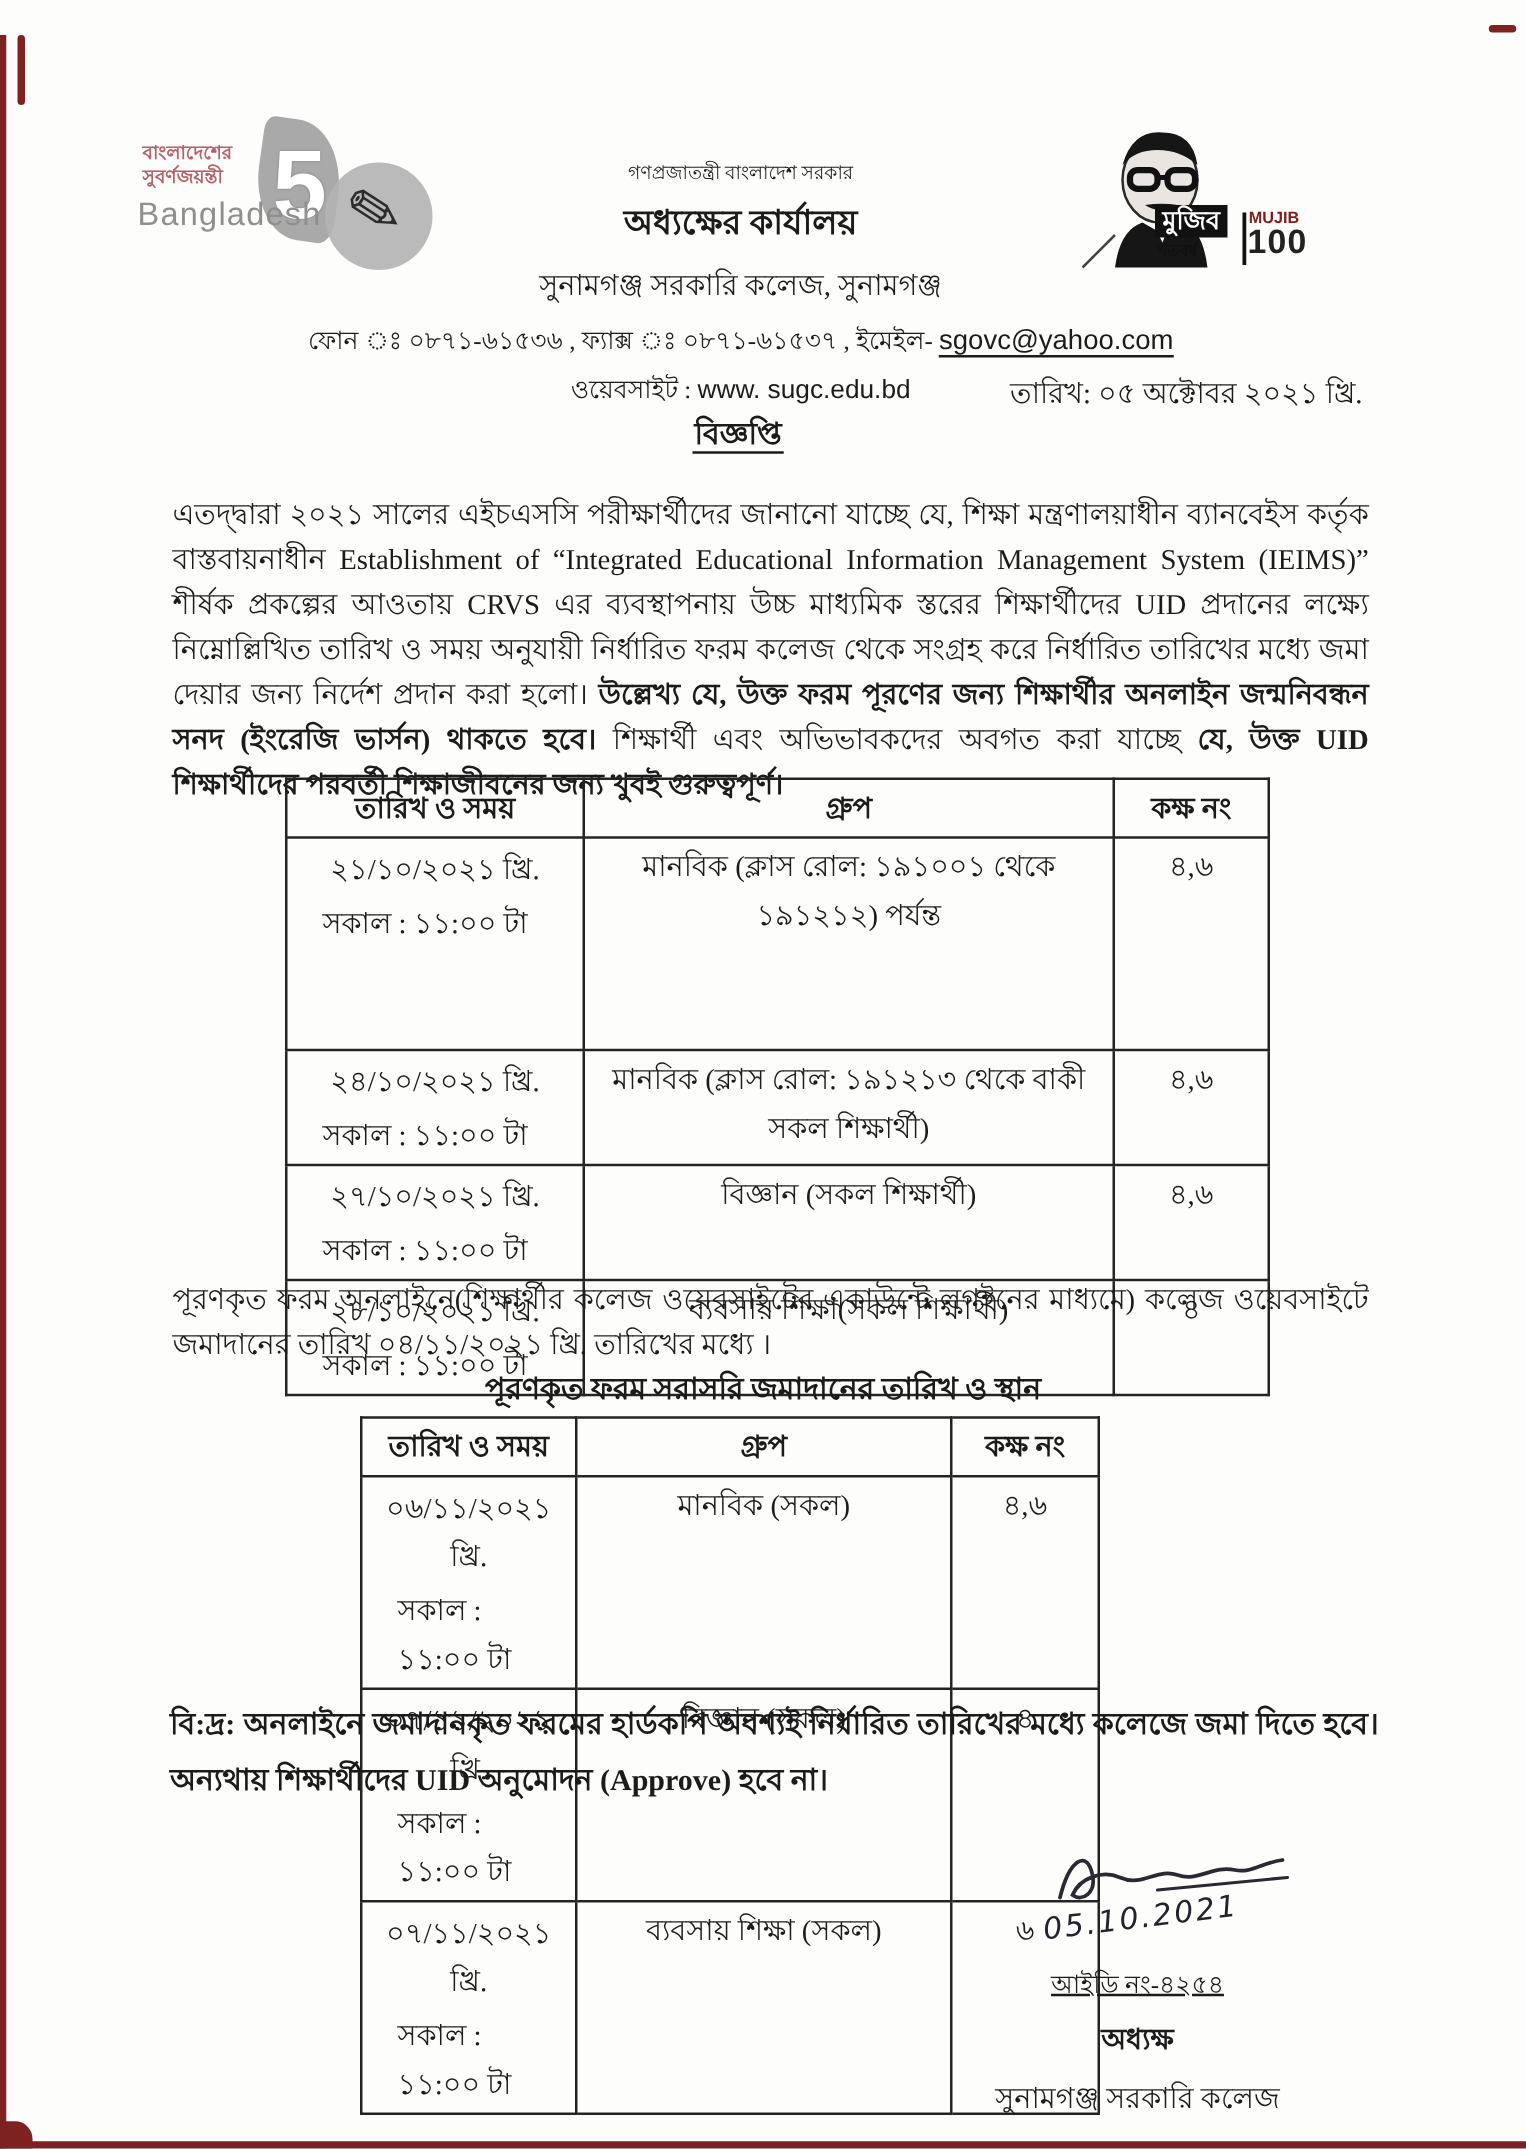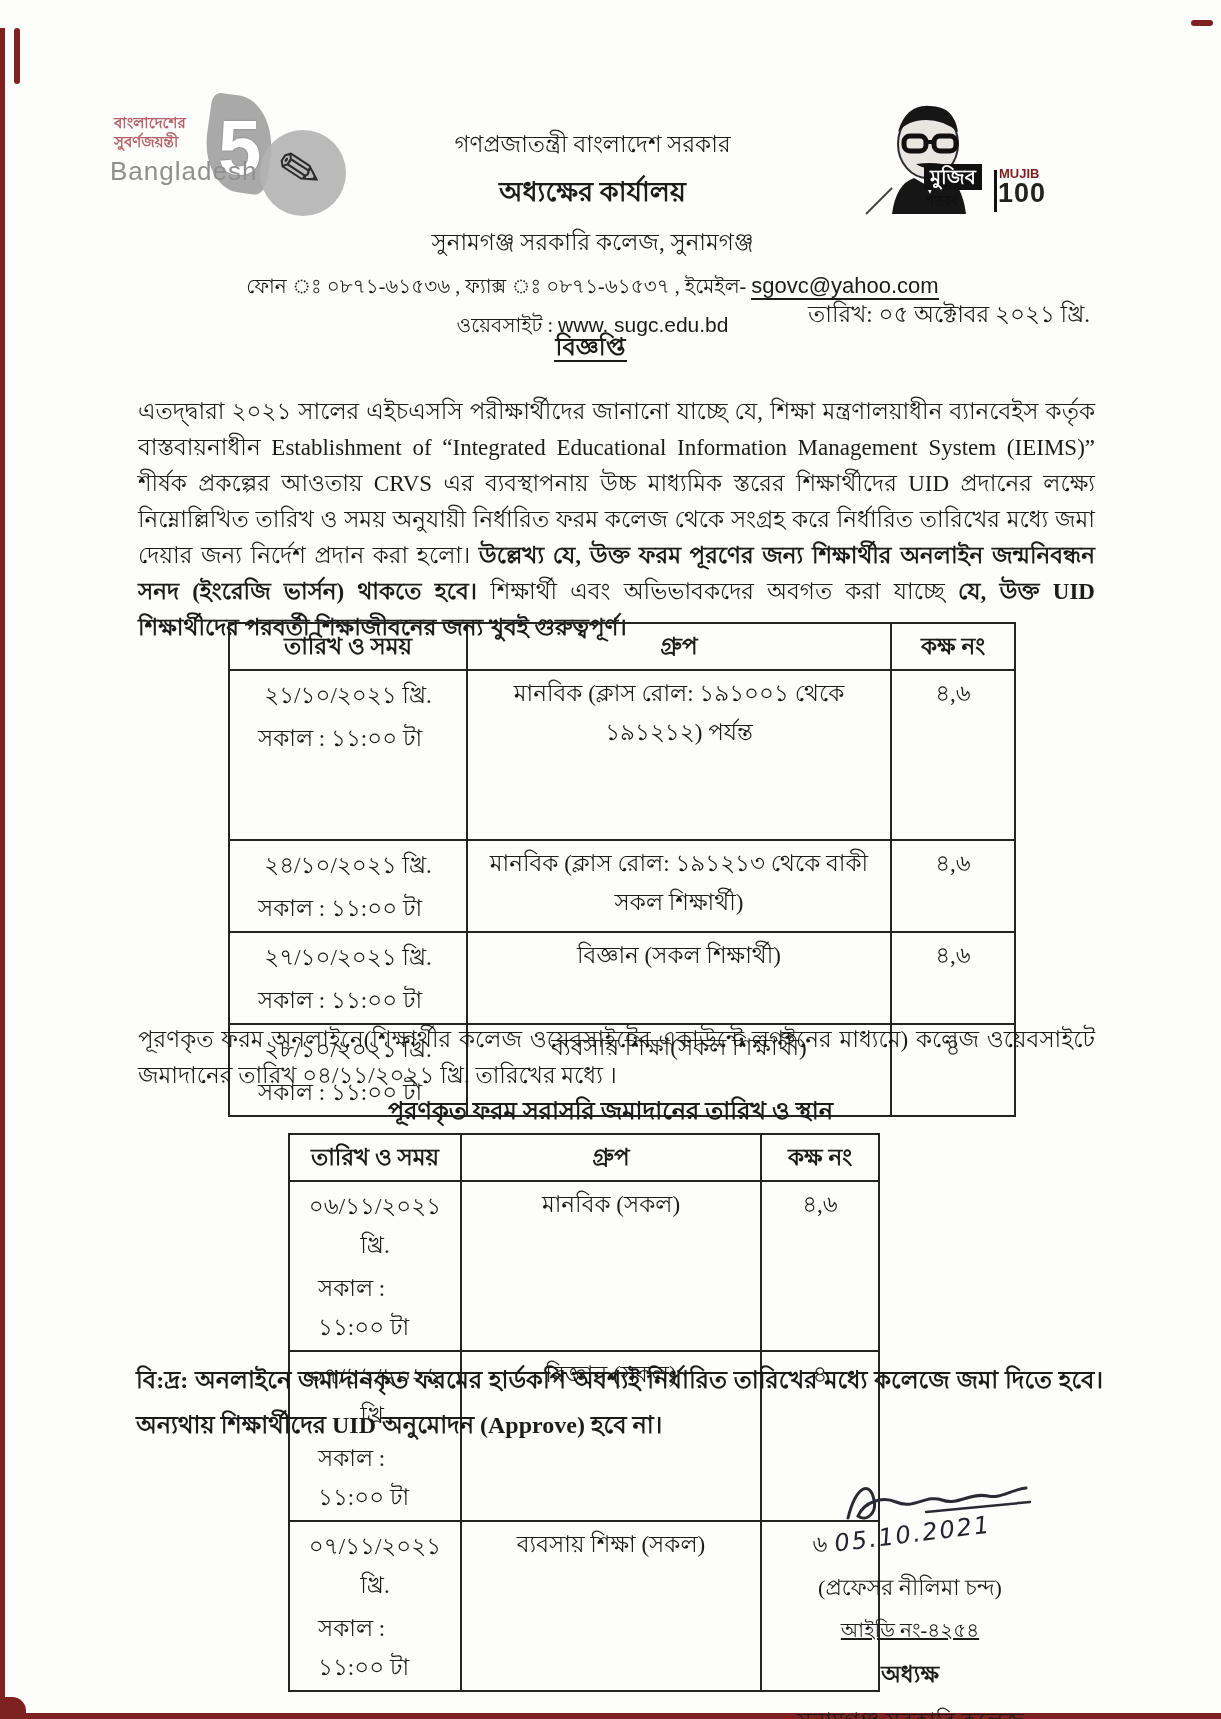--- a/index.html
+++ b/index.html
@@ -21,21 +21,21 @@
   #mark-topright-dash{right:8px;top:20px;width:22px;height:6px;border-radius:3px;}
   
   #logo-left{position:absolute;left:110px;top:96px;width:210px;height:140px;}
   #logo-left .jubilee-txt{position:absolute;left:4px;top:18px;line-height:19px;font-size:15px;color:#b4636a;font-weight:bold;}
   #logo-left .bd-word{position:absolute;left:0px;top:60px;font-size:26px;color:#8f8f8f;font-family:"Liberation Sans",sans-serif;letter-spacing:1px;}
   #logo-left .leaf{position:absolute;left:96px;top:0px;width:66px;height:96px;background:#9a9a9a;border-radius:12% 60% 18% 58%;transform:rotate(8deg);opacity:.85;}
   #logo-left .five{position:absolute;left:108px;top:6px;font-size:78px;font-weight:bold;color:#ffffff;font-family:"Liberation Sans",sans-serif;text-shadow:0 0 2px #777;}
   #logo-left .zero{position:absolute;left:150px;top:34px;width:86px;height:86px;border-radius:50%;background:#b3b3b3;opacity:.9;}
   #logo-left .dove{position:absolute;left:168px;top:44px;font-size:52px;color:#2c2c2c;transform:rotate(-12deg);font-family:"DejaVu Sans",sans-serif;}
   #header-center{position:absolute;left:0;right:36px;top:126px;text-align:center;}
-  #header-center .l1{font-size:23px;font-family:Liberation Serif, serif;}
+  #header-center .l1{font-size:15px;font-family:Liberation Serif, serif;}
   #header-center .l2{font-size:27px;font-weight:bold;margin-top:6px;}
   #header-center .l3{font-size:23px;margin-top:8px;}
   #header-center .l4{font-size:20px;margin-top:8px;}
   #header-center .email{font-family:"Liberation Sans",sans-serif;font-size:22px;border-bottom:2px solid #1b1b1b;}
   #header-center .l5{font-size:20px;margin-top:6px;}
   #header-center .site{font-family:"Liberation Sans",sans-serif;font-size:21px;}
   
   #logo-right{position:absolute;left:856px;top:92px;width:170px;height:130px;}
   #logo-right svg{position:absolute;left:0;top:0;}
   #logo-right .mujib-box{position:absolute;left:68px;top:72px;background:#111;color:#fff;font-weight:bold;font-size:20px;padding:1px 6px;line-height:24px;}
@@ -231,20 +231,19 @@
   <div id="note-paragraph"><span class="b">বি:দ্র: অনলাইনে জমাদানকৃত ফরমের হার্ডকপি অবশ্যই নির্ধারিত তারিখের মধ্যে কলেজে জমা দিতে হবে। অন্যথায় শিক্ষার্থীদের UID অনুমোদন (Approve) হবে না।</span></div>
 
   <div id="signature-block">
     <div id="sig-art">
       <svg width="210" height="64" viewBox="0 0 210 64" style="margin-left:50px;">
         <path d="M18 46 C 26 14, 40 8, 44 28 C 47 42, 36 50, 28 44 C 34 30, 52 24, 66 30 C 84 38, 96 22, 112 28 C 128 34, 140 20, 158 24 C 170 27, 180 18, 196 16" fill="none" stroke="#2a2a33" stroke-width="3" stroke-linecap="round"></path>
         <path d="M96 40 L 200 30" fill="none" stroke="#2a2a33" stroke-width="2.5" stroke-linecap="round"></path>
       </svg>
       <div id="sig-date">05.10.2021</div>
     </div>
-    <div class="sig-line">(প্রফেসর নীলিমা চন্দ)</div>
     <div class="sig-id">আইডি নং-৪২৫৪</div>
     <div class="sig-desg">অধ্যক্ষ</div>
     <div class="sig-college">সুনামগঞ্জ সরকারি কলেজ</div>
 
   </div>
 
 </div>
 
 </body></html>

